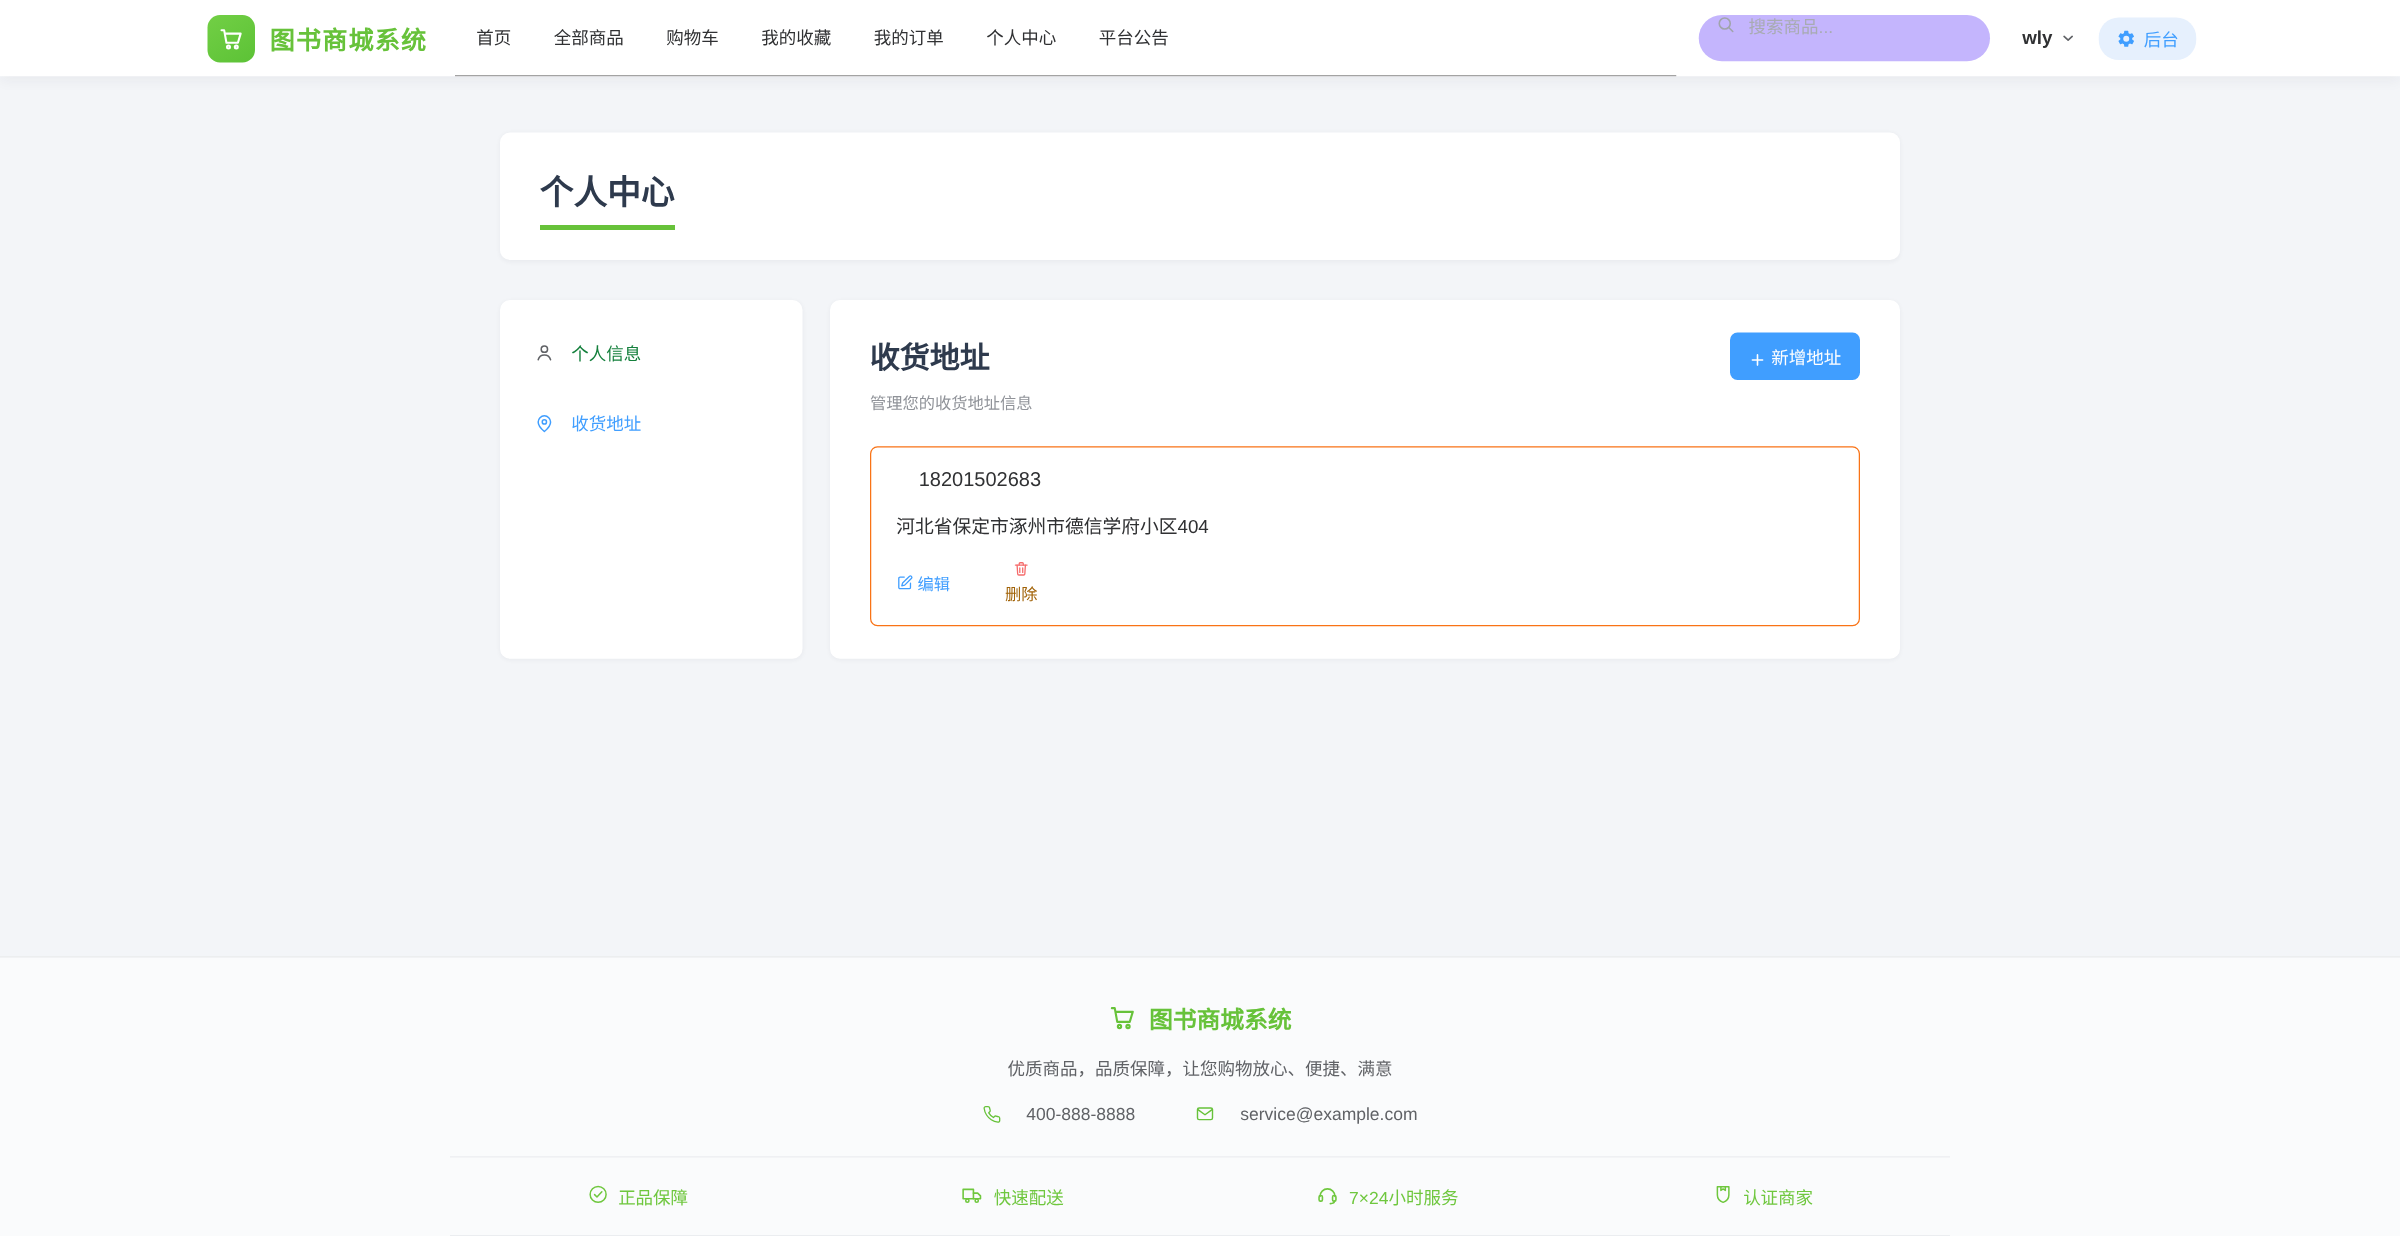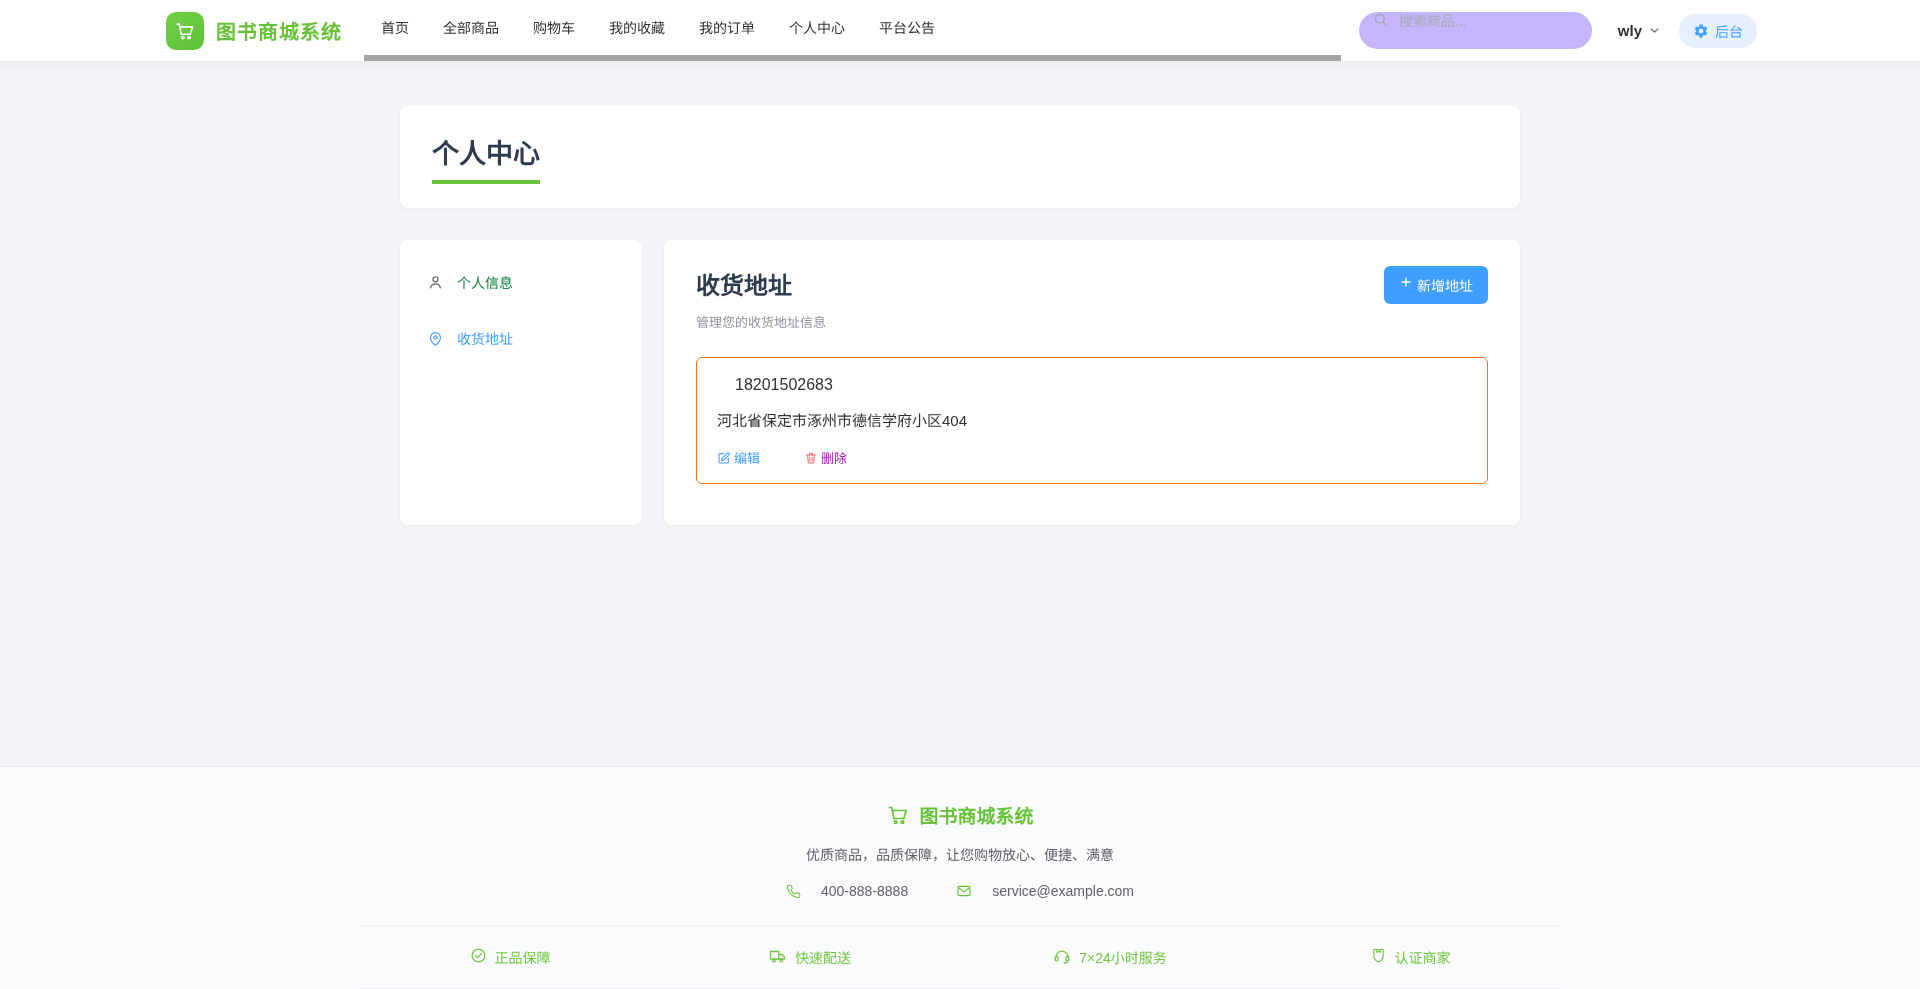--- a/index.html
+++ b/index.html
@@ -33,21 +33,21 @@
     border-radius: 10px;
     display: flex; align-items: center; justify-content: center;
   }
   .logo-text { margin-left: 12px; font-size: 20px; font-weight: 700; color: #67c23a; letter-spacing: 1px; }
   .nav {
     flex: 1;
     align-self: stretch;
     display: flex;
     align-items: center;
     margin: 0 18px 0 22px;
-    border-bottom: 6px solid #a3a3a3;
+    border-bottom: 1px solid #a3a3a3;
   }
   .nav a {
     font-size: 14px;
     color: #303133;
     text-decoration: none;
     padding: 0 17px;
     line-height: 60px;
     white-space: nowrap;
   }
   .header-right { display: flex; align-items: center; flex: none; }
@@ -99,39 +99,39 @@
     font-size: 14px; color: #15803d;
     border-radius: 6px; cursor: pointer;
   }
   .side-item.active { color: #409eff; }
 
   .panel { flex: 1; padding: 26px 32px; min-height: 285px; }
   .panel-head { display: flex; justify-content: space-between; align-items: flex-start; }
   .panel-title { margin: 0; font-size: 24px; font-weight: 700; color: #2e3a4d; }
   .panel-sub { margin: 11px 0 0; font-size: 13px; color: #909399; }
   .add-btn {
-    display: flex; align-items: flex-start; gap: 4px;
+    display: flex; align-items: flex-end; gap: 4px;
     background: #409eff; color: #fff;
     border: none; border-radius: 6px;
     padding: 9px 15px; font-size: 14px;
     cursor: pointer; font-family: inherit;
   }
 
   .address-item {
     margin-top: 26px;
     border: 1px solid #f97316;
     border-radius: 6px;
     padding: 18px 20px 16px;
   }
   .addr-phone { font-size: 16px; color: #303133; margin-left: 18px; }
   .addr-text { font-size: 15px; color: #303133; margin-top: 15px; }
   .addr-actions { display: flex; gap: 44px; margin-top: 18px; }
   .act-link { display: inline-flex; align-items: center; gap: 3px; font-size: 13px; cursor: pointer; text-decoration: none; }
   .act-link.edit { color: #409eff; }
-  .act-link.delete { color: #a21caf; }
+  .act-link.delete { color: #a16207; flex-direction: column; }
 
   
   footer {
     background: #fafbfc;
     border-top: 1px solid #e8eaec;
     text-align: center;
     padding-top: 34px;
   }
   .f-brand { display: flex; justify-content: center; align-items: center; gap: 9px; }
   .f-brand-name { font-size: 19px; font-weight: 700; color: #67c23a; }

